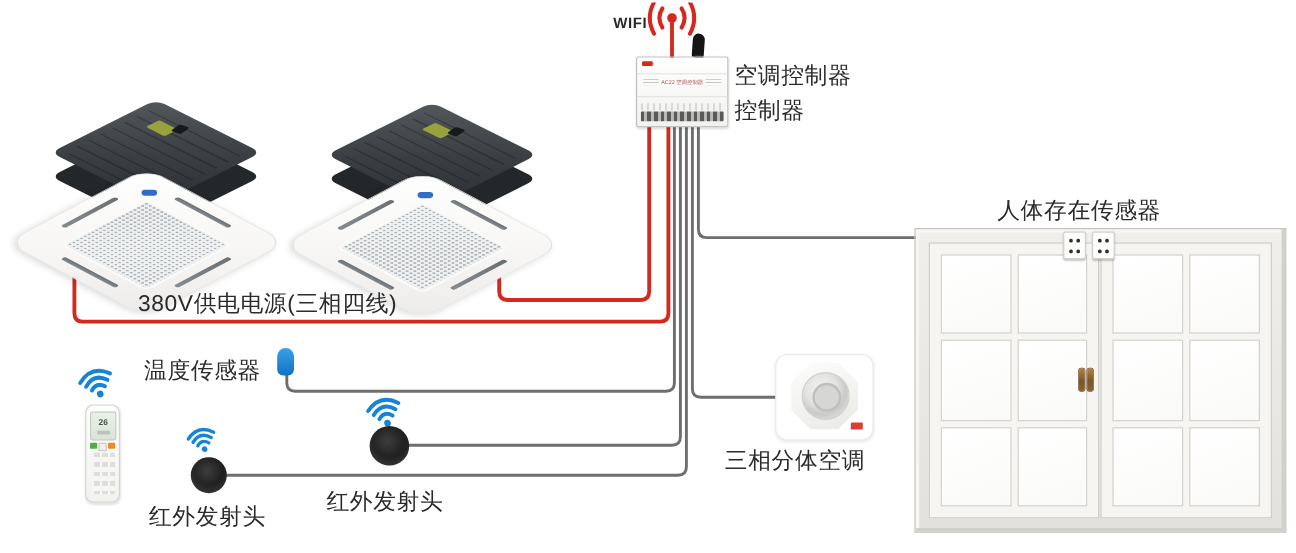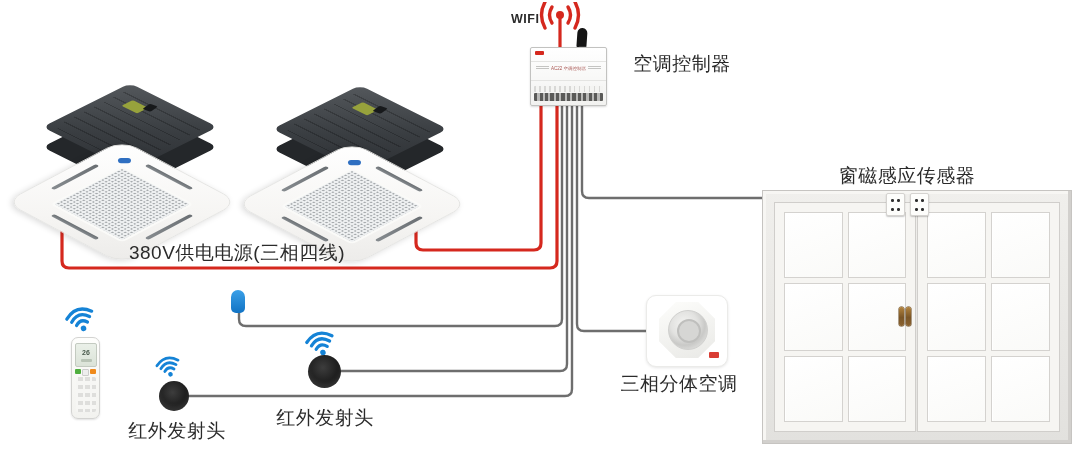--- a/index.html
+++ b/index.html
@@ -4,21 +4,21 @@
 <style>
   html,body{margin:0;padding:0;background:#fff;}
   #canvas{position:relative;width:1080px;height:461px;background:#fff;overflow:hidden;
           font-family:"Liberation Sans","DejaVu Sans",sans-serif;color:var(--text,#2b2b2b);}
   
   #wires{position:absolute;left:0;top:0;z-index:1;}
   .w-red{stroke:var(--wire-red,#d5281e);stroke-width:3.2;fill:none;}
   .w-gray{stroke:var(--wire-gray,#6e6e6e);stroke-width:2.4;fill:none;}
   
   .lbl{position:absolute;z-index:3;font-size:19px;font-weight:500;letter-spacing:.5px;
-       text-align:center;white-space:nowrap;color:var(--text,#2b2b2b);}
+       text-align:left;white-space:nowrap;color:var(--text,#2b2b2b);}
   .lbl-wifi{font-size:12.5px;font-weight:700;letter-spacing:.5px;}
   .ctl-title{line-height:29px;}
   
   .ac{position:absolute;width:250px;height:200px;z-index:2;}
   .ac-dark-under{position:absolute;left:68px;top:25px;width:124px;height:124px;border-radius:10px;
        transform:scale(1,.5) rotate(45deg);background:#24272a;}
   .ac-dark-face{position:absolute;left:68px;top:5px;width:124px;height:124px;border-radius:10px;
        transform:scale(1,.5) rotate(45deg);
        background:linear-gradient(135deg,#54585c 0%,#3a3e42 55%,#2c2f33 100%);}
   .ac-dark-face::after{content:"";position:absolute;inset:8px;border-radius:8px;
@@ -186,24 +186,26 @@
     <div class="ctl-seam" style="top:13px;"></div>
     <div class="ctl-strip">
       <span>AC22 空调控制器</span>
     </div>
     <div class="ctl-seam" style="top:32px;"></div>
     <div class="ctl-termlabels"></div>
     <div class="ctl-terms"></div>
   </div>
   <div class="lbl ctl-title" style="left:612px;top:49px;width:140px;">
     <div>空调控制器</div>
+    <div>控制器</div>
   </div>
 
   <span class="lbl" style="left:115px;top:240px;width:244px;">380V供电电源(三相四线)</span>
 
+  <span class="lbl" style="left:120px;top:296px;width:110px;">温度传感器</span>
   <div class="temp-capsule"></div>
 
   <div class="wifi-icon" style="left:62px;top:302px;transform:rotate(-18deg);">
     <svg width="36" height="31" viewBox="0 -6 40 38">
       <circle class="dot" cx="20" cy="27" r="3.4"></circle>
       <path class="arc" d="M13 21 Q20 14 27 21"></path>
       <path class="arc" d="M8.5 15.5 Q20 4.5 31.5 15.5"></path>
       <path class="arc" d="M4 10 Q20 -4 36 10"></path>
     </svg>
   </div>
@@ -242,21 +244,21 @@
   <span class="lbl" style="left:272px;top:405px;width:106px;">红外发射头</span>
 
   <div class="presence">
     <div class="presence-oct"></div>
     <div class="presence-lens"></div>
     <div class="presence-ring"></div>
     <div class="presence-mark"></div>
   </div>
   <span class="lbl" style="left:604px;top:371px;width:150px;">三相分体空调</span>
 
-  <span class="lbl" style="left:831px;top:163px;width:152px;">窗磁感应传感器</span>
+  <span class="lbl" style="left:831px;top:163px;width:152px;">人体存在传感器</span>
   <div class="window">
     <div class="sash sash-left">
       <div class="pane"></div>
       <div class="pane"></div>
       <div class="pane"></div>
       <div class="pane"></div>
       <div class="pane"></div>
       <div class="pane"></div>
     </div>
     <div class="sash sash-right">

